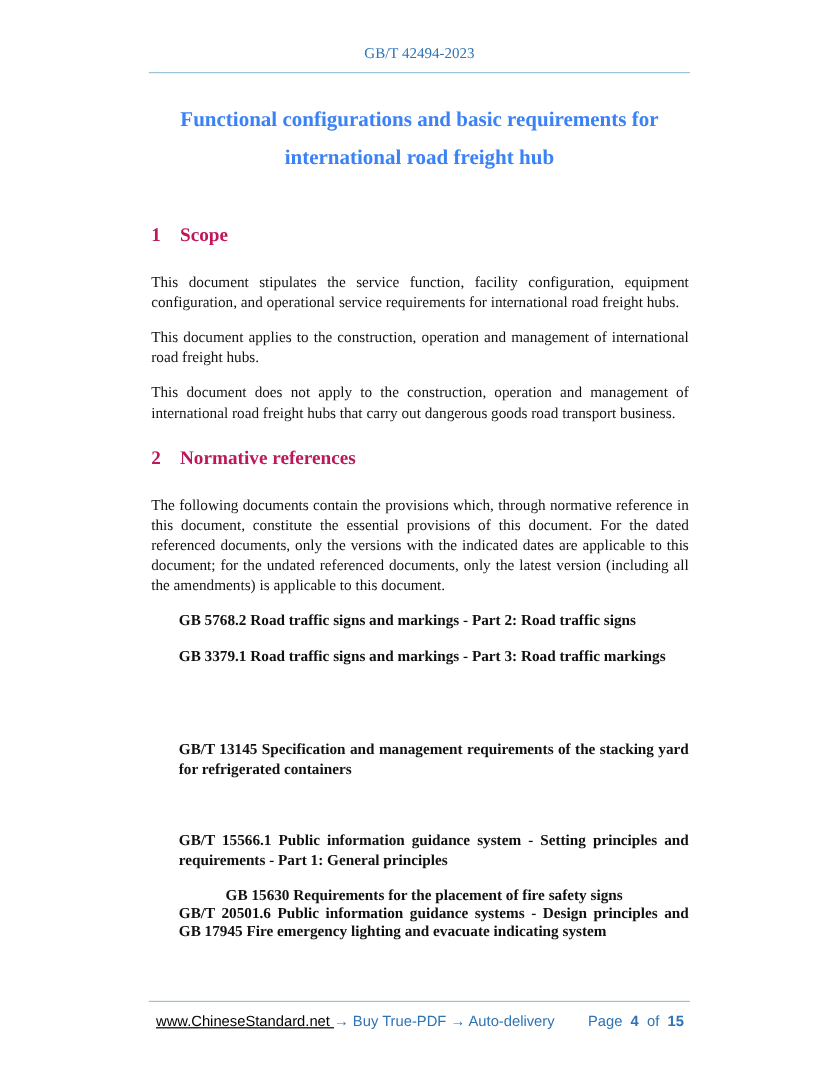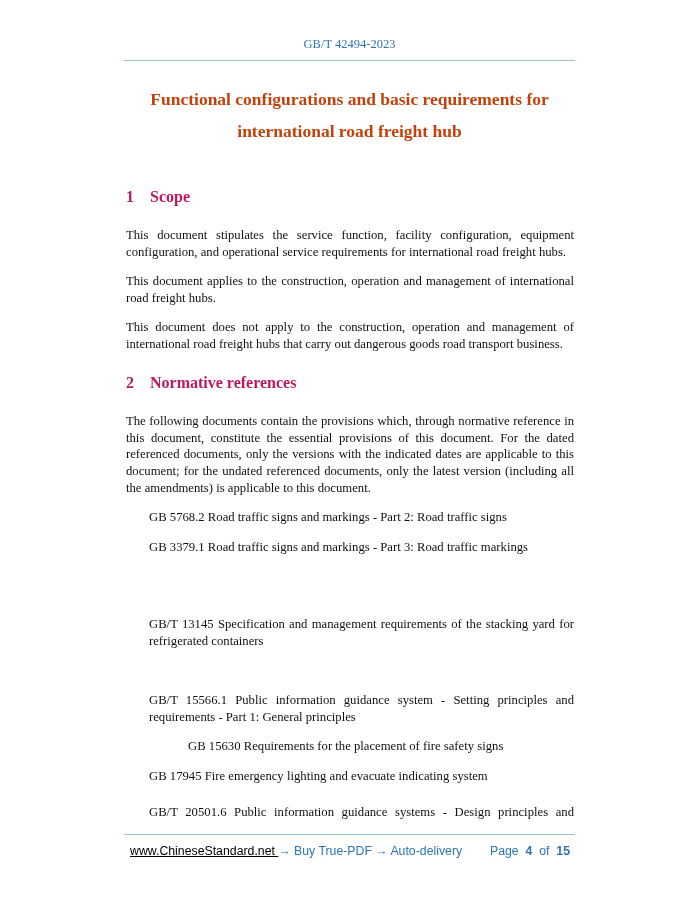--- a/index.html
+++ b/index.html
@@ -5,29 +5,29 @@
     html, body { margin: 0; padding: 0; background: #ffffff; }
     body { width: 700px; height: 906px; position: relative; overflow: hidden;
            font-family: "Liberation Serif", "DejaVu Serif", serif; color: #111; }
     .page { position: absolute; left: 0; top: 0; width: 700px; height: 906px; }
     .hdr-code { position: absolute; top: 37px; left: 124px; width: 451px; text-align: center;
                 font-size: 12.5px; color: #2e74b5; }
     .rule { position: absolute; left: 124px; width: 451px; height: 0; border-top: 1px solid #9dc3d8; }
     .rule.top { top: 60px; }
     .rule.bottom { top: 834px; }
     .title { position: absolute; left: 124px; width: 451px; text-align: center;
-             font-weight: bold; font-size: 17.5px; color: #c2410c; }
+             font-weight: bold; font-size: 17.5px; color: #3b82f6; }
     .title.l1 { top: 89px; }
     .title.l2 { top: 121px; }
     .h1 { position: absolute; left: 126px; font-weight: bold; font-size: 16px; color: #be185d; }
     .h1 .num { display: inline-block; width: 24px; }
     .para { position: absolute; left: 126px; width: 448px; font-size: 12.7px; line-height: 16.7px;
             text-align: justify; text-align-last: left; }
     .ref { position: absolute; left: 149px; width: 425px; font-size: 12.7px; line-height: 16.7px;
-           text-align: justify; text-align-last: left; }
+           text-align: justify; text-align-last: left; font-weight: bold; }
     .ref.full { text-align-last: justify; }
     .footer { position: absolute; top: 844px; left: 130px; width: 440px; height: 18px;
               font-family: "Liberation Sans", "DejaVu Sans", sans-serif; font-size: 12.3px; color: #2e74b5; }
     .footer .link { color: #000000; text-decoration: underline; }
     .footer .left { position: absolute; left: 0; top: 0; white-space: nowrap; }
     .footer .right { position: absolute; right: 0; top: 0; white-space: nowrap; }
     .footer b { font-weight: bold; }
   </style>
 </head>
 <body>
@@ -51,21 +51,21 @@
     <span class="num">2</span><span>Normative references</span>
   </div>
   <div class="para" style="top:413px;">The following documents contain the provisions which, through normative reference in this document, constitute the essential provisions of this document. For the dated referenced documents, only the versions with the indicated dates are applicable to this document; for the undated referenced documents, only the latest version (including all the amendments) is applicable to this document.</div>
 
   <div class="ref" style="top:509px;">GB 5768.2 Road traffic signs and markings - Part 2: Road traffic signs</div>
   <div class="ref" style="top:539px;">GB 3379.1 Road traffic signs and markings - Part 3: Road traffic markings</div>
   <div class="ref" style="top:616px;">GB/T 13145 Specification and management requirements of the stacking yard for refrigerated containers</div>
   <div class="ref" style="top:692px;">GB/T 15566.1 Public information guidance system - Setting principles and requirements - Part 1: General principles</div>
   <div class="ref" style="top:738px;margin-left:39px;">GB 15630 Requirements for the placement of fire safety signs</div>
   <div class="ref" style="top:768px;">GB 17945 Fire emergency lighting and evacuate indicating system</div>
-  <div class="ref full" style="top:804px;">GB/T 20501.6 Public information guidance systems - Design principles and</div>
+  <div class="ref full" style="top:753px;">GB/T 20501.6 Public information guidance systems - Design principles and</div>
 
   <div class="rule bottom"></div>
 
   <div class="footer">
     <span class="left">
       <a class="link">www.ChineseStandard.net </a><span>→ Buy True-PDF → Auto-delivery</span>
     </span>
     <span class="right">
       <span>Page</span>&nbsp;
       <b>4</b>&nbsp;

